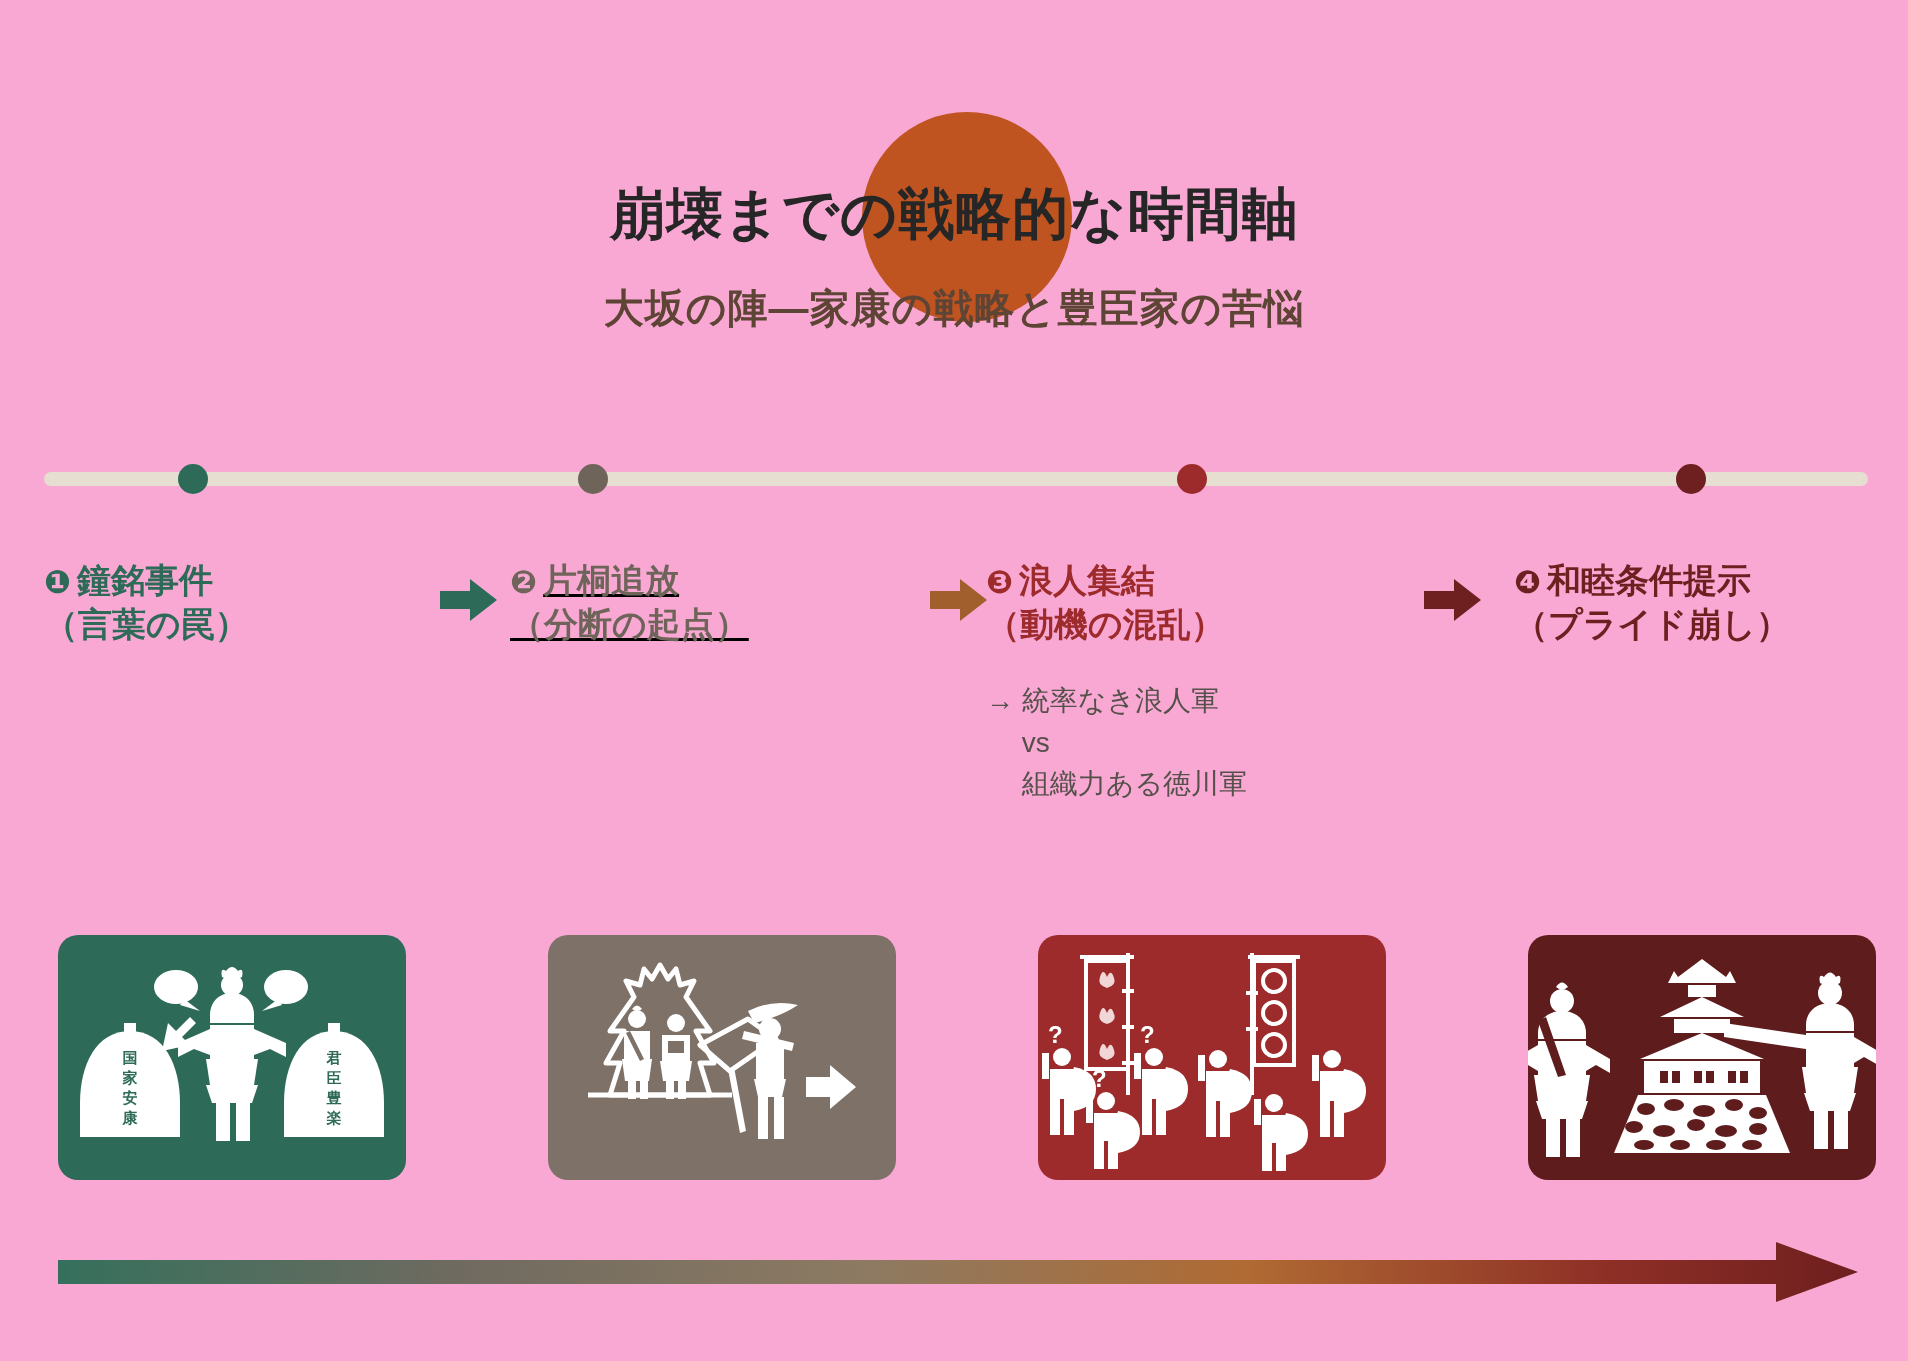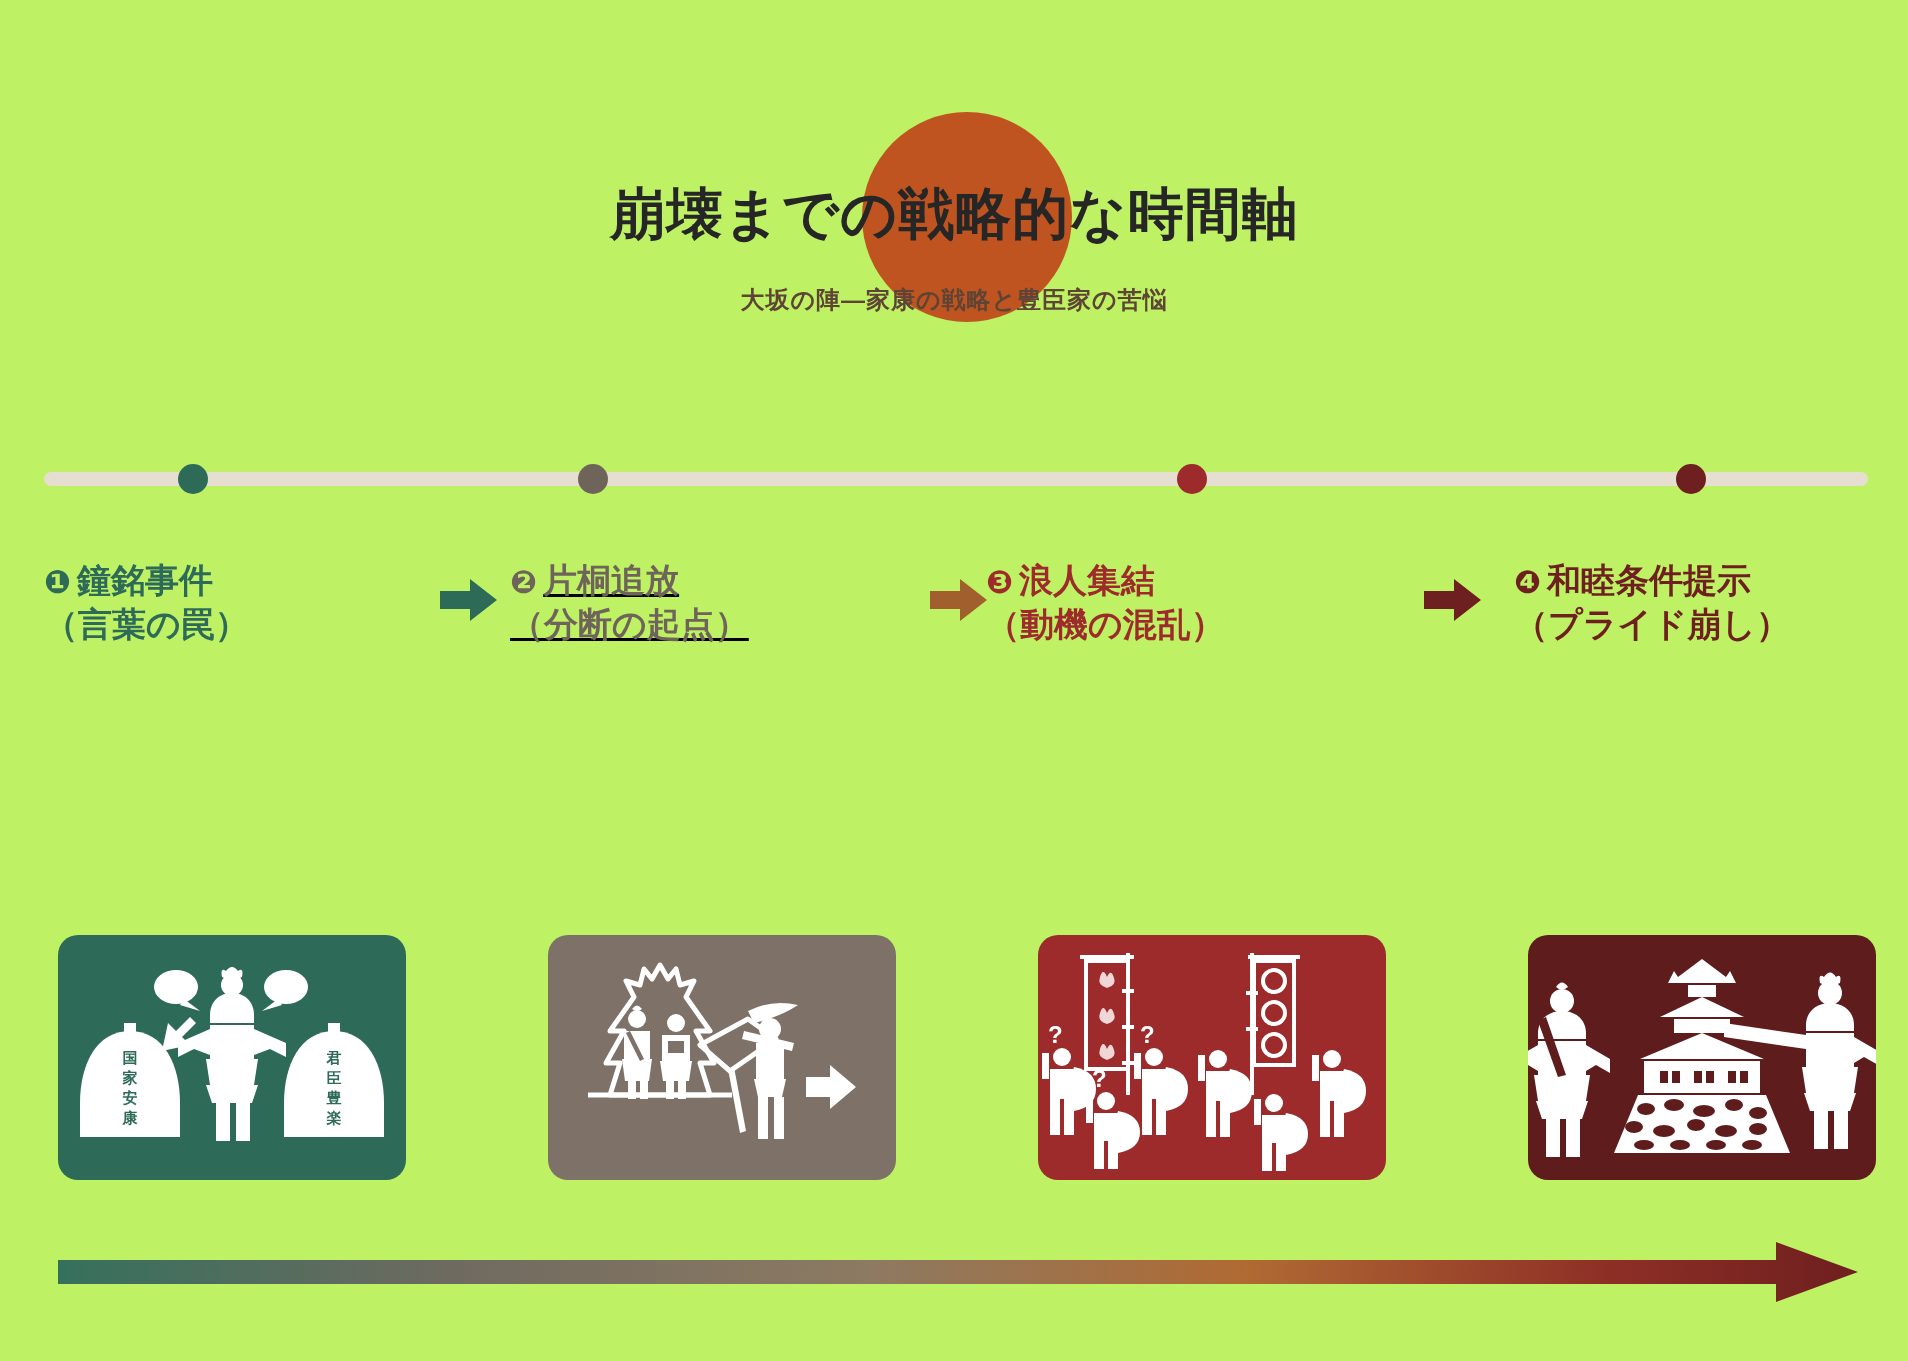--- a/index.html
+++ b/index.html
@@ -9,21 +9,21 @@
     height: 1361px;
     background: #faf1e6;
     font-family: "Liberation Sans", "DejaVu Sans", sans-serif;
     overflow: hidden;
   }
 
   #stage {
     position: relative;
     width: 1908px;
     height: 1361px;
-    background: #bef264;
+    background: #f9a8d4;
   }
 
   
   .header {
     position: absolute;
     left: 0; top: 0;
     width: 1908px;
     height: 360px;
   }
   .sun-circle {
@@ -46,21 +46,21 @@
     color: #262626;
     letter-spacing: 1px;
     line-height: 1;
   }
   .subtitle {
     position: absolute;
     left: 0;
     top: 288px;
     width: 1908px;
     text-align: center;
-    font-size: 24px;
+    font-size: 40px;
     font-weight: bold;
     color: #5d4435;
     letter-spacing: 1px;
     line-height: 1;
   }
 
   
   .rail {
     position: absolute;
     left: 44px;
@@ -184,20 +184,23 @@
 
     <div class="arrow-marker" style="left:930px;">
       <svg viewBox="0 0 58 48" width="58" height="48" aria-hidden="true">
         <path d="M0 15 H30 V3 L57 24 L30 45 V33 H0 Z" fill="#a05f2c"></path>
       </svg>
     </div>
 
     <div class="col" style="left:986px;">
       <div class="col-head" style="color:#9e2b2b;"><span class="num-badge">❸</span><span>浪人集結
 （動機の混乱）</span></div>
+      <div class="col-desc">→ 統率なき浪人軍
+　 vs
+　 組織力ある徳川軍</div>
     </div>
 
     <div class="arrow-marker" style="left:1424px;">
       <svg viewBox="0 0 58 48" width="58" height="48" aria-hidden="true">
         <path d="M0 15 H30 V3 L57 24 L30 45 V33 H0 Z" fill="#6e1f1f"></path>
       </svg>
     </div>
 
     <div class="col" style="left:1514px;">
       <div class="col-head" style="color:#6e1f1f;"><span class="num-badge">❹</span><span>和睦条件提示

